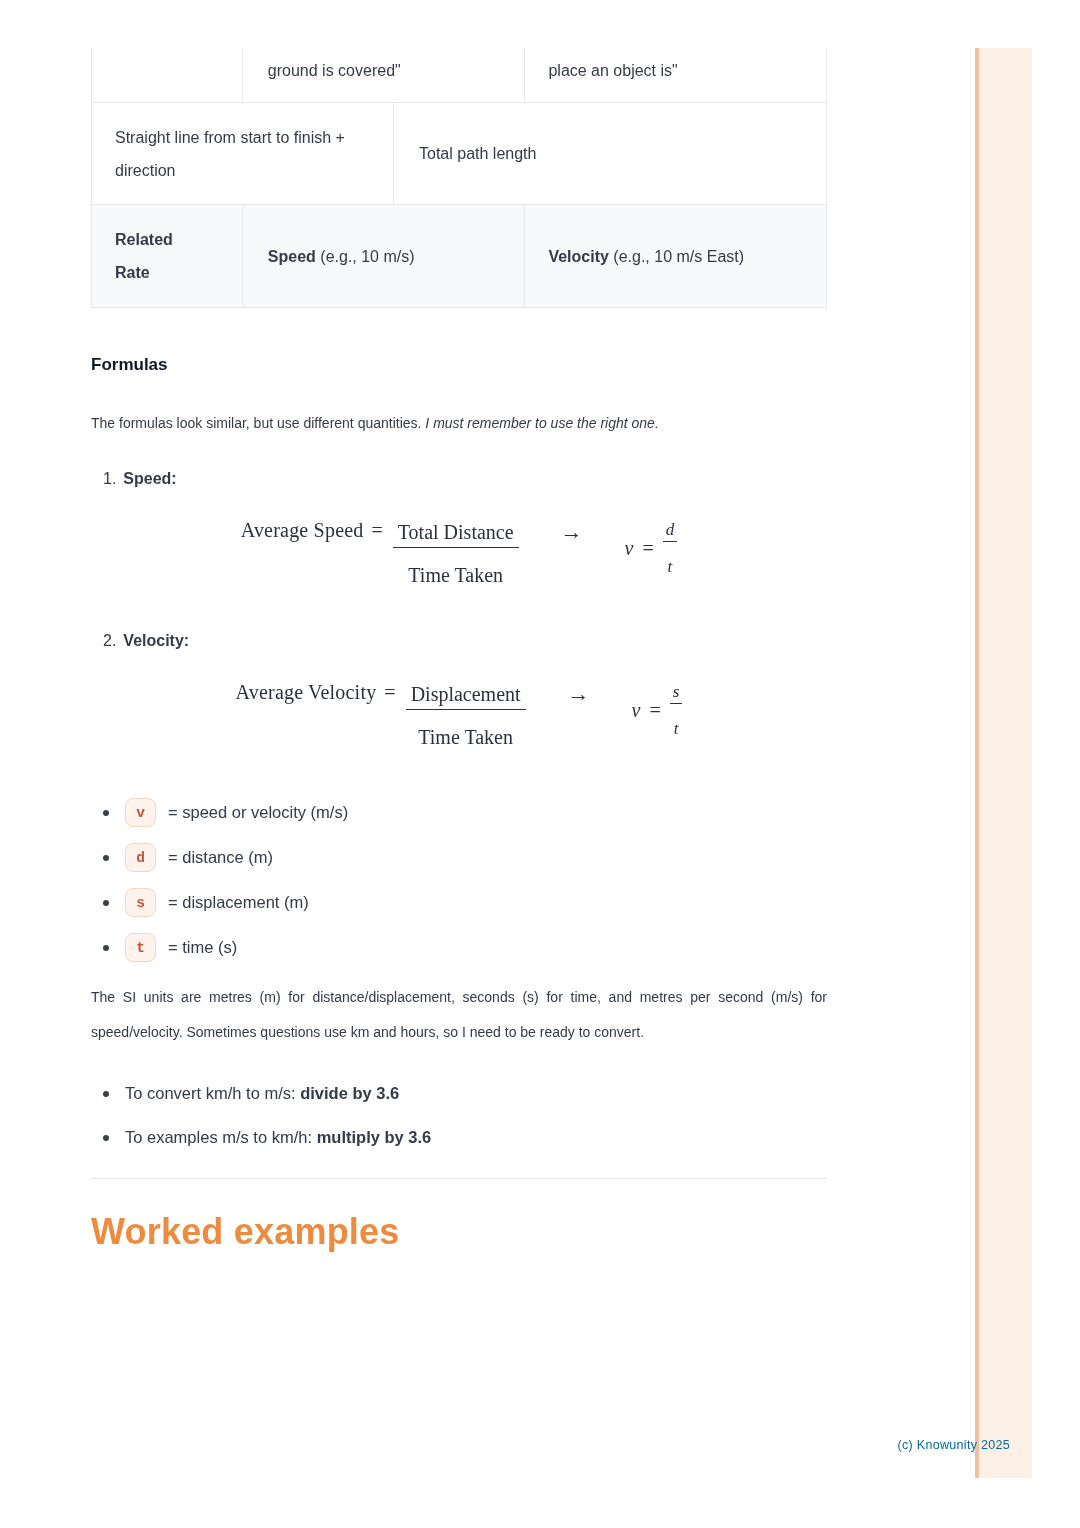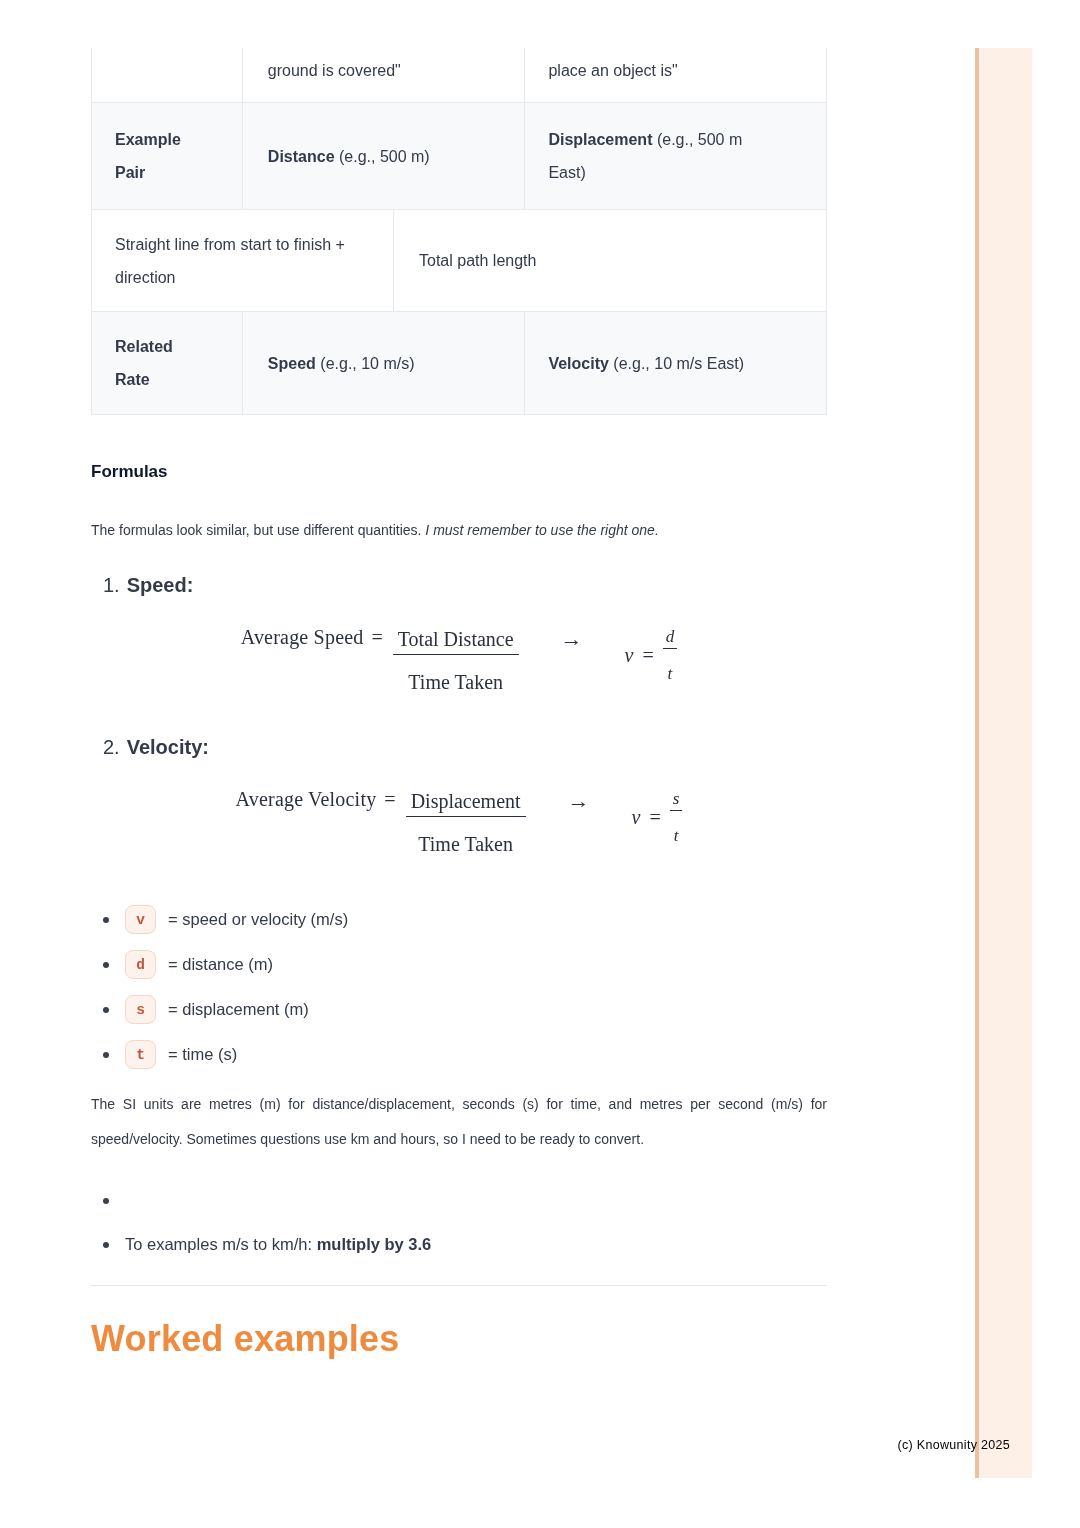--- a/index.html
+++ b/index.html
@@ -69,21 +69,21 @@
     line-height: 21px;
   }
   .para {
     margin-top: 31px;
     font-size: 14px;
     line-height: 35px;
     text-align: justify;
   }
   .para .it { font-style: italic; }
 
-  .num-item { margin-top: 27px; font-size: 20px; line-height: 21px; padding-left: 12px; }
+  .num-item { margin-top: 27px; font-size: 16px; line-height: 21px; padding-left: 12px; }
   .num-item .marker { font-weight: 400; margin-right: 7px; }
   .num-item .lbl { font-weight: 700; }
   .num-item.second { margin-top: 35px; }
 
   
   .formula-row {
     margin-top: 30px;
     height: 76px;
     display: flex;
     align-items: flex-start;
@@ -173,21 +173,21 @@
     color: #ef8b3e;
     line-height: 32px;
     letter-spacing: 0.2px;
   }
 
   .footer {
     position: absolute;
     top: 1438px;
     right: 70px;
     font-size: 12.5px;
-    color: #000000;
+    color: #0369a1;
     z-index: 3;
     letter-spacing: 0.3px;
   }
 </style>
 </head>
 <body>
 
 <div class="page">
 
   <div class="margin-strip"></div>
@@ -198,31 +198,20 @@
       <div class="tr partial">
         <div class="td c1"></div>
         <div class="td c2">
           <span>ground is covered"</span>
         </div>
         <div class="td c3">
           <span>place an object is"</span>
         </div>
       </div>
 
-      <div class="tr r1 alt">
-        <div class="td c1">
-          <span>Example Pair</span>
-        </div>
-        <div class="td c2">
-          <span><span class="b">Distance</span><span> (e.g., 500 m)</span></span>
-        </div>
-        <div class="td c3">
-          <span><span class="b">Displacement</span><span> (e.g., 500 m East)</span></span>
-        </div>
-      </div>
 
       <div class="tr r2">
         <div class="td c3">
           <span><span class="b"></span><span>Straight line from start to finish + direction</span></span>
         </div>
         <div class="td c2">
           <span><span class="b"></span><span>Total path length</span></span>
         </div>
       </div>
 
@@ -308,20 +297,21 @@
         <span class="code-badge">t</span>
         <span>= time (s)</span>
       </div>
     </div>
 
     <p class="para si-para">The SI units are metres (m) for distance/displacement, seconds (s) for time, and metres per second (m/s) for speed/velocity. Sometimes questions use km and hours, so I need to be ready to convert.</p>
 
     <div class="conversions">
       <div class="conv-item">
         <span class="dot"></span>
+        <span><span>To convert km/h to m/s: </span><span class="b">divide by 3.6</span></span>
       </div>
       <div class="conv-item">
         <span class="dot"></span>
         <span><span>To examples m/s to km/h: </span><span class="b">multiply by 3.6</span></span>
       </div>
     </div>
 
     <hr class="divider">
 
     <div class="h-worked">Worked examples</div>

